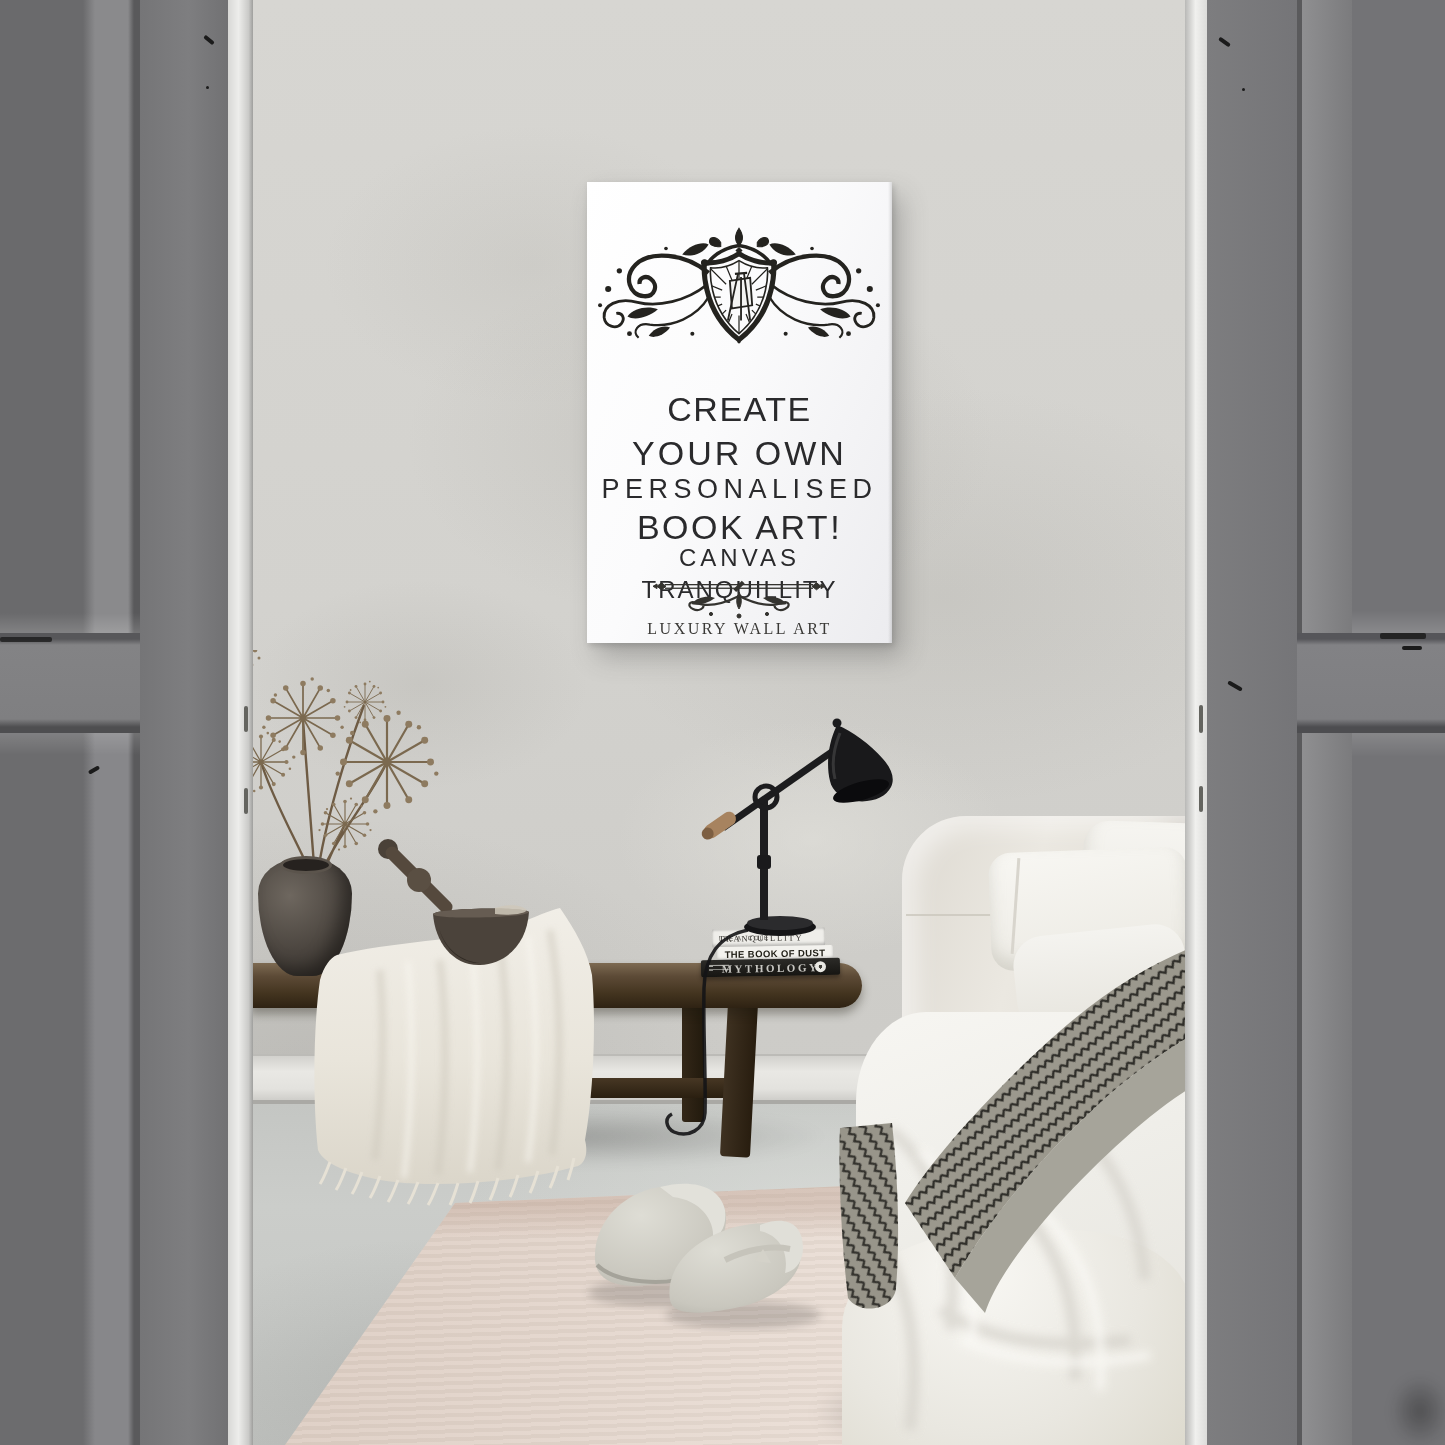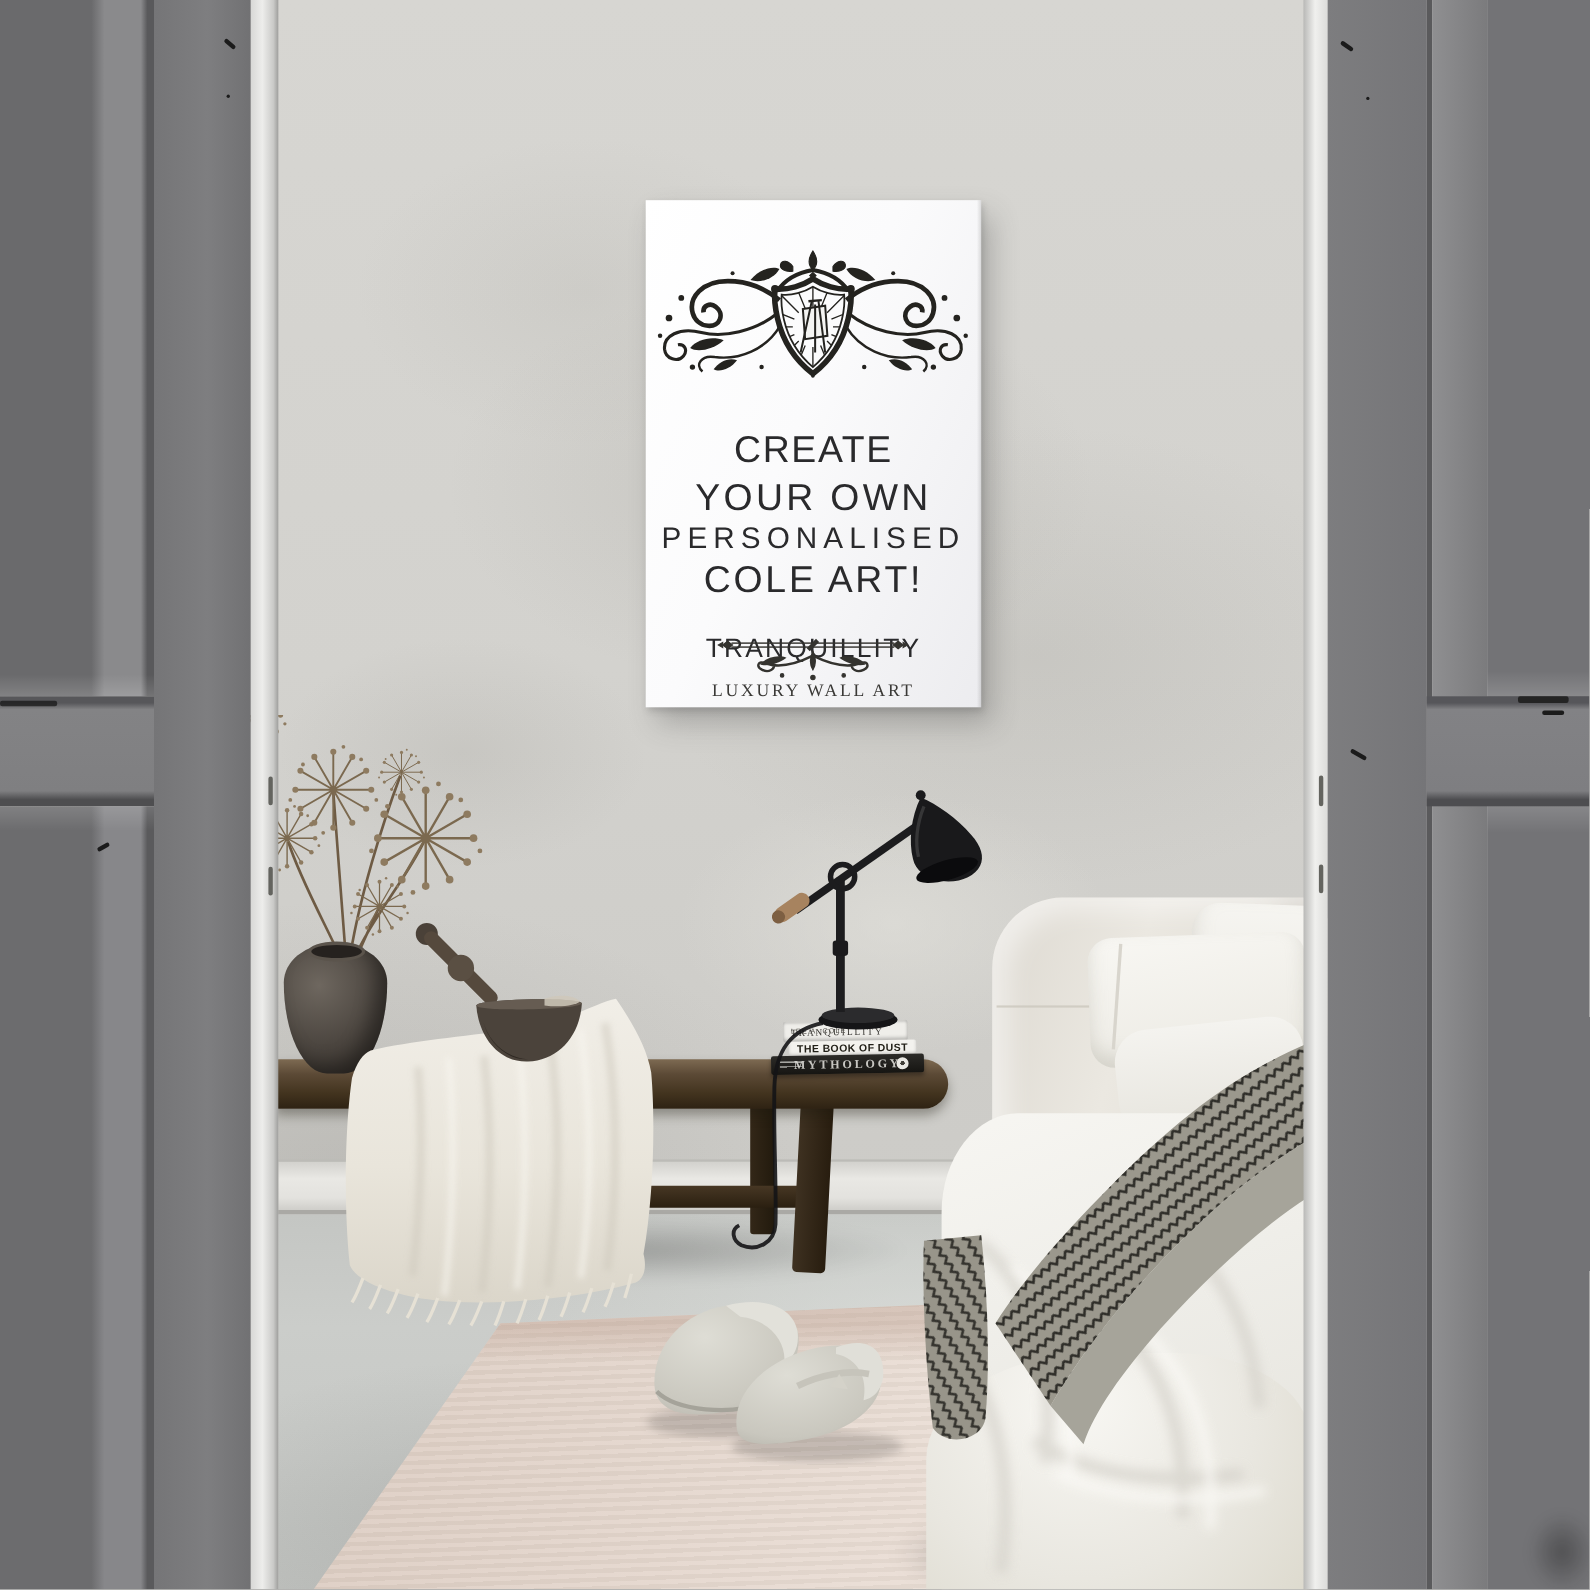--- a/index.html
+++ b/index.html
@@ -205,21 +205,22 @@
         <circle cx="5" cy="80" r="2" fill="#24231f" stroke="none"></circle>
         <circle cx="70" cy="24" r="1.8" fill="#24231f" stroke="none"></circle>
       </g>
       <use href="#flL" transform="translate(284 0) scale(-1 1)"></use>
       <circle cx="142" cy="116" r="1.6" fill="#24231f"></circle>
     </svg>
 
     <div class="pline pl1">CREATE</div>
     <div class="pline pl2">YOUR OWN</div>
     <div class="pline pl3">PERSONALISED</div>
-    <div class="pline pl4">COLE ART!</div>
+    <div class="pline pl4">BOOK ART!</div>
+    <div class="pline pl5">CANVAS</div>
     <div class="pline pl6">TRANQUILLITY</div>
     <div class="pline ptag">LUXURY WALL ART</div>
 
     <svg class="ornament" viewBox="0 0 176 44">
       <g stroke="#34332f" fill="#34332f">
         <rect x="14" y="8" width="148" height="1.3" stroke="none"></rect>
         <rect x="14" y="11.6" width="148" height="1.3" stroke="none"></rect>
         <polygon points="6,10.3 10.5,6.8 15,10.3 10.5,13.8"></polygon>
         <polygon points="161,10.3 165.5,6.8 170,10.3 165.5,13.8"></polygon>
         <path d="M2 10.3 L6 8 L6 12.6 Z"></path>

